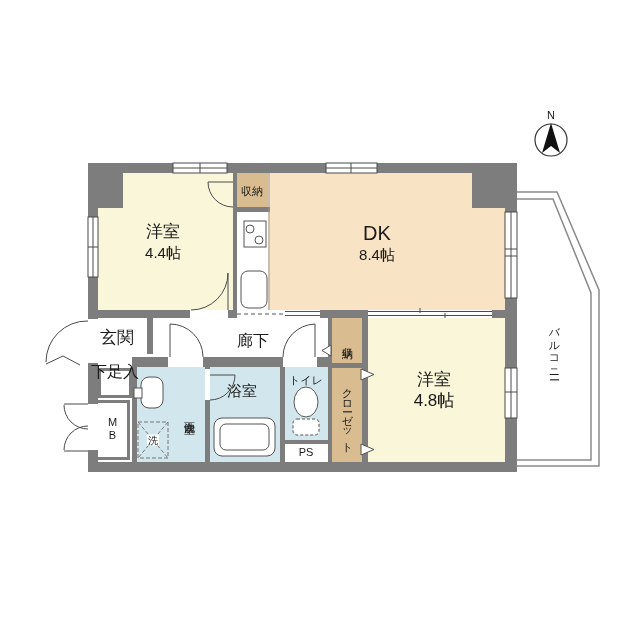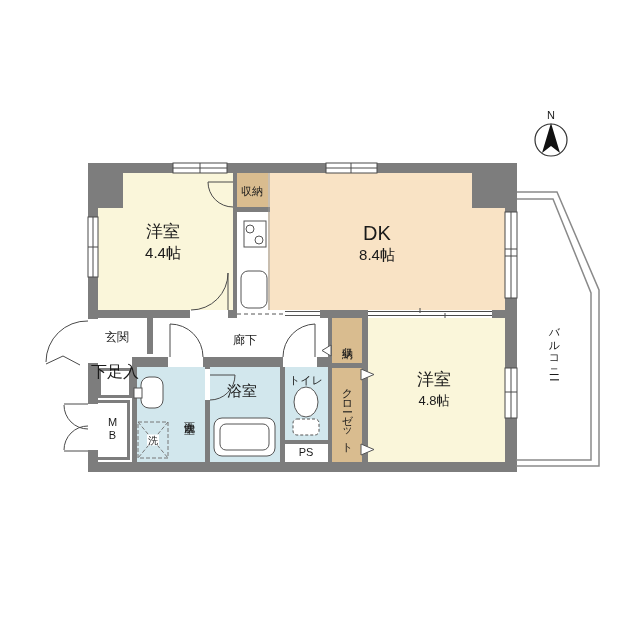--- a/index.html
+++ b/index.html
@@ -155,27 +155,27 @@
       <circle cx="551" cy="140" r="16" fill="#ffffff" stroke="#333" stroke-width="1.2"></circle>
       <polygon points="551,123 542,153 551,146 560,153" fill="#111"></polygon>
     </g>
   </svg>
 
   <div class="lb" style="left:163px;top:232px;font-size:17px">洋室</div>
   <div class="lb" style="left:163px;top:253px;font-size:15px">4.4帖</div>
   <div class="lb" style="left:377px;top:233px;font-size:20px">DK</div>
   <div class="lb" style="left:377px;top:255px;font-size:15px">8.4帖</div>
   <div class="lb" style="left:434px;top:380px;font-size:17px">洋室</div>
-  <div class="lb" style="left:434px;top:401px;font-size:13px">4.8帖</div>
+  <div class="lb" style="left:434px;top:401px;font-size:17px">4.8帖</div>
 
   <div class="lb" style="left:252px;top:191px;font-size:11px">収納</div>
   <div class="lbv" style="left:347px;top:340px;font-size:11px">収納</div>
   <div class="lbv" style="left:347px;top:414px;font-size:11px;letter-spacing:1px">クローゼット</div>
-  <div class="lb" style="left:117px;top:338px;font-size:12px">玄関</div>
-  <div class="lb" style="left:245px;top:341px;font-size:12px">廊下</div>
+  <div class="lb" style="left:117px;top:338px;font-size:17px">玄関</div>
+  <div class="lb" style="left:253px;top:341px;font-size:16px">廊下</div>
   <div class="lb" style="left:115px;top:372px;font-size:16px">下足入</div>
   <div class="lbv" style="left:112px;top:429px;font-size:11px;letter-spacing:1px">MB</div>
   <div class="lbv" style="left:189px;top:414px;font-size:11px;letter-spacing:1px">洗面室</div>
   <div class="lb" style="left:242px;top:391px;font-size:15px">浴室</div>
   <div class="lb" style="left:153px;top:440px;font-size:10px;background:#fff;padding:0 1px">洗</div>
   <div class="lb" style="left:306px;top:380px;font-size:11px">トイレ</div>
   <div class="lb" style="left:306px;top:452px;font-size:11px">PS</div>
   <div class="lbv" style="left:554px;top:348px;font-size:11px;letter-spacing:1px">バルコニー</div>
   <div class="lb" style="left:551px;top:115px;font-size:11px">N</div>
 

